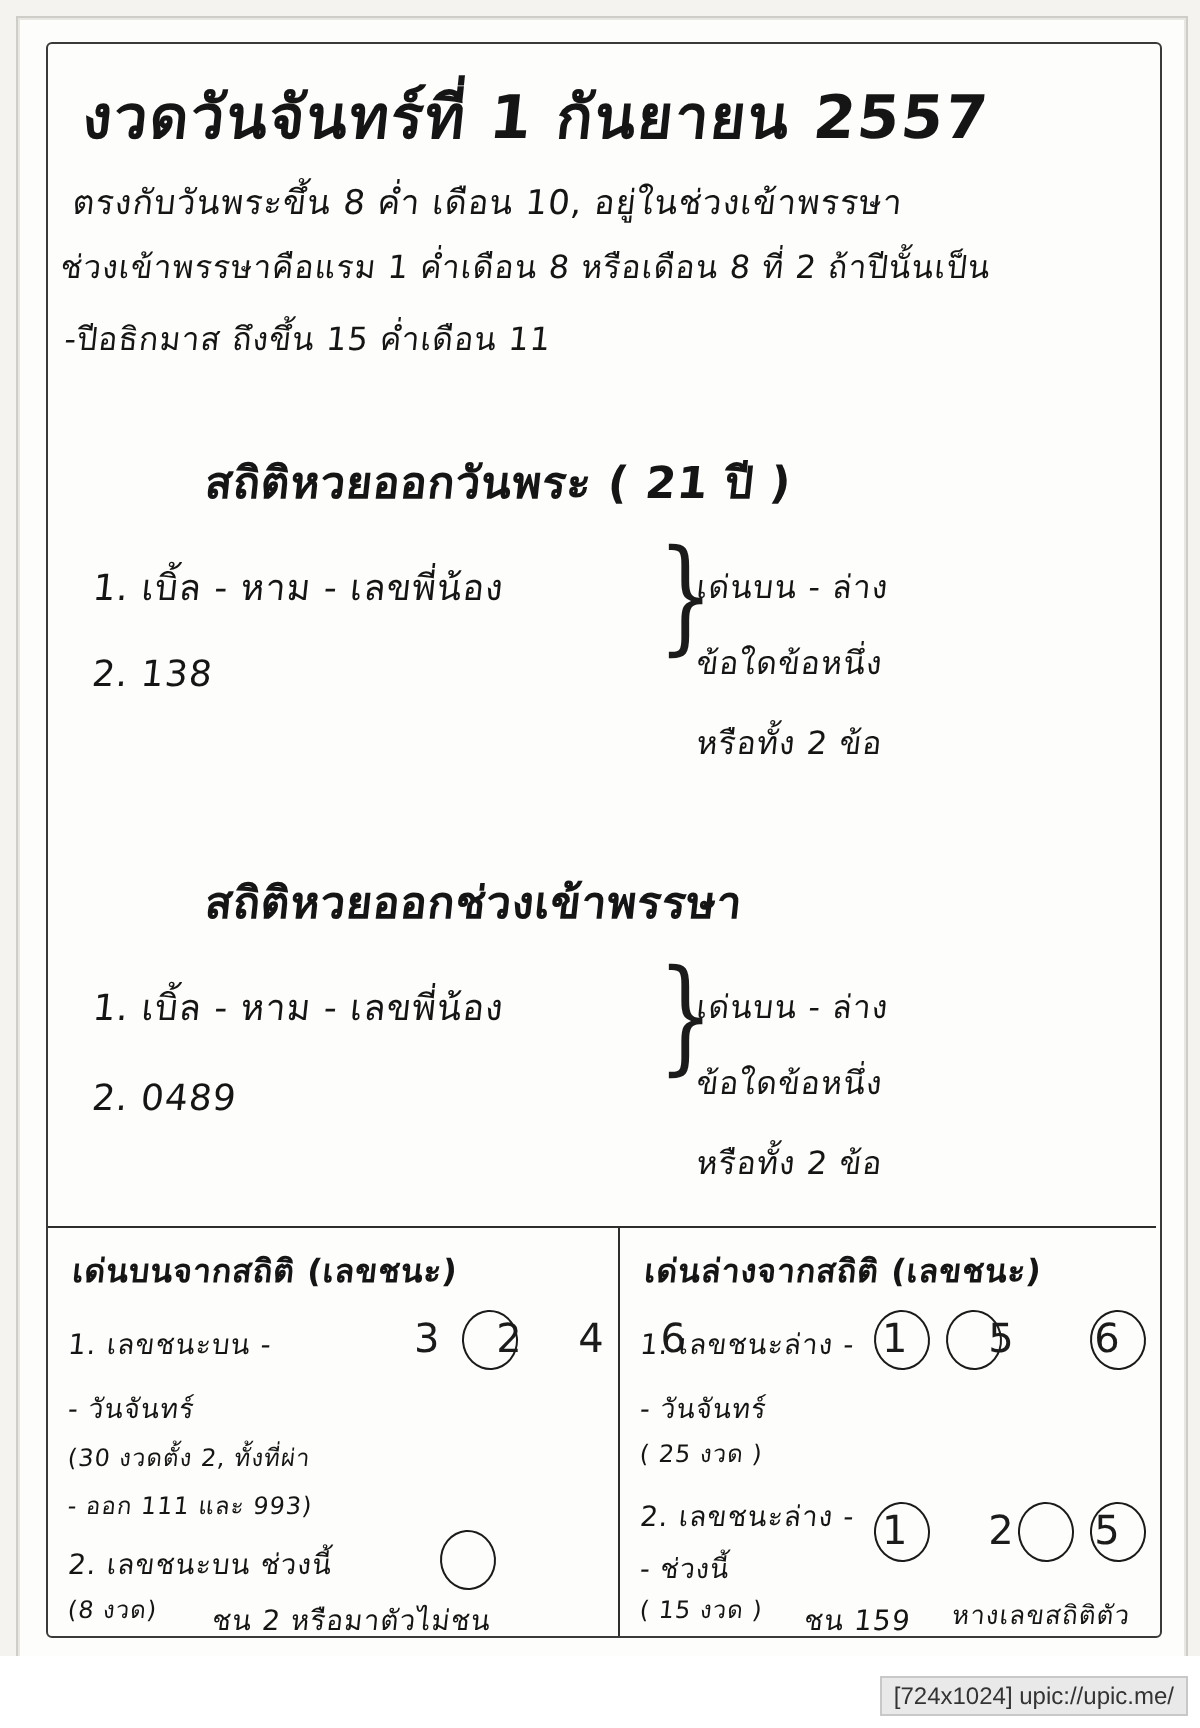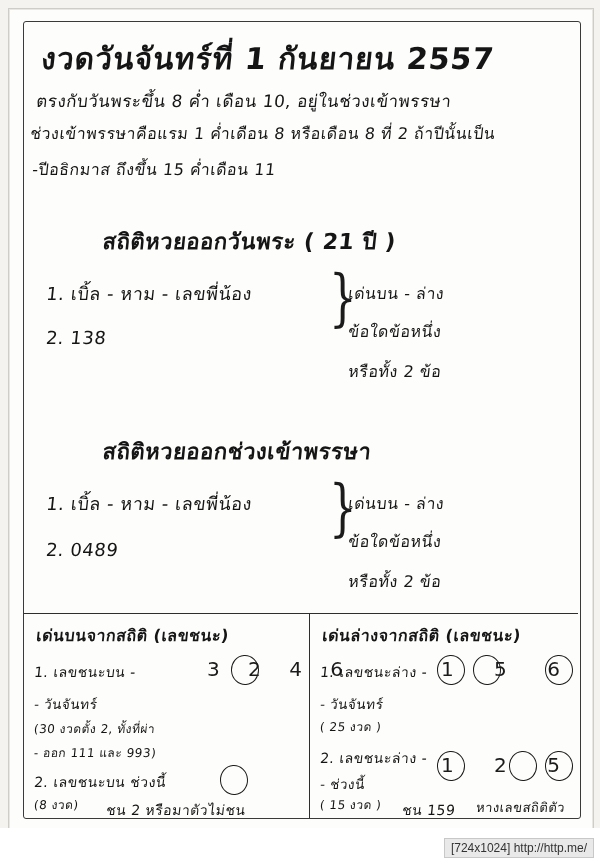--- a/index.html
+++ b/index.html
@@ -251,15 +251,15 @@
     <div class="circ" style="left:428px; top:742px;"></div>
     <div class="circ" style="left:500px; top:742px;"></div>
     <div class="circ" style="left:536px; top:742px;"></div>
     <div class="ink hw small R5">- ช่วงนี้</div>
     <div class="ink hw xsmall R6">( 15 งวด )</div>
     <div class="ink hw small R7">ชน 159</div>
     <div class="ink hw small R8">หางเลขสถิติตัว</div>
   </div>
 
   <div id="footer">
-    <div id="footer-text">[724x1024] http://http.me/</div>
+    <div id="footer-text">[724x1024] upic://upic.me/</div>
   </div>
 </div>
 
 </body></html>

